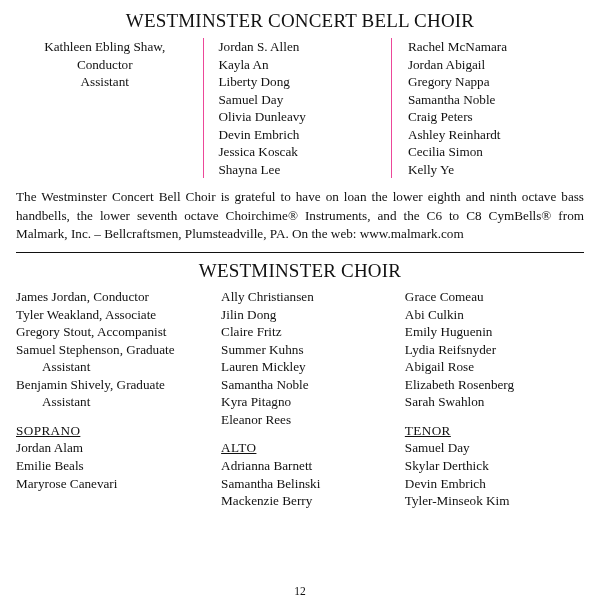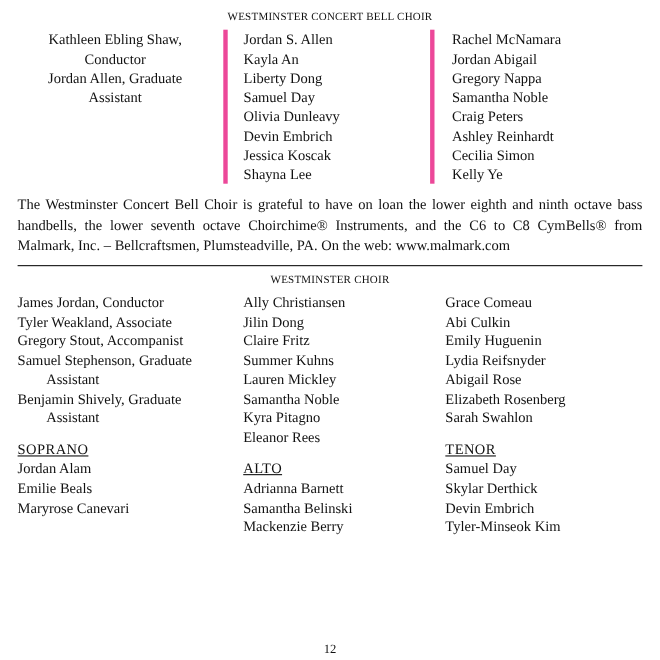--- a/index.html
+++ b/index.html
@@ -17,39 +17,39 @@
   }
   .page {
     width: 600px;
     height: 600px;
     box-sizing: border-box;
     padding: 10px 16px 0 16px;
     position: relative;
   }
   .section-title {
     text-align: center;
-    font-size: 10px;
+    font-size: 19px;
     letter-spacing: 0.2px;
     margin: 0 0 6px 0;
     font-family: "Liberation Serif", serif;
   }
   .cols {
     display: flex;
     width: 100%;
     box-sizing: border-box;
   }
   .col {
     box-sizing: border-box;
     position: relative;
   }
   .col1 { width: 33%; padding-right: 10px; text-align: center; }
   .col2 { width: 33%; padding-left: 14px; }
   .col3 { width: 34%; padding-left: 16px; }
   .rule-left, .rule-mid {
-    border-left: 4px solid #ec4899;
+    border-left: 1px solid #ec4899;
     font-family: Liberation Serif, serif;
   }
   .line {
     line-height: 1.33;
     white-space: pre-wrap;
   }
   .indent {
     padding-left: 26px;
   }
   .bell-col1 .line { text-align: center; }
@@ -89,21 +89,20 @@
 
 <div class="page">
 
   <div>
     <div class="section-title">WESTMINSTER CONCERT BELL CHOIR</div>
 
     <div class="cols">
       <div class="col col1 bell-col1">
         <div class="line">Kathleen Ebling Shaw,</div>
         <div class="line">Conductor</div>
-        <div class="line">Jordan Allen, Graduate</div>
         <div class="line">Assistant</div>
       </div>
       <div class="col col2 rule-left">
         <div class="line">Jordan S. Allen</div>
         <div class="line">Kayla An</div>
         <div class="line">Liberty Dong</div>
         <div class="line">Samuel Day</div>
         <div class="line">Olivia Dunleavy</div>
         <div class="line">Devin Embrich</div>
         <div class="line">Jessica Koscak</div>

